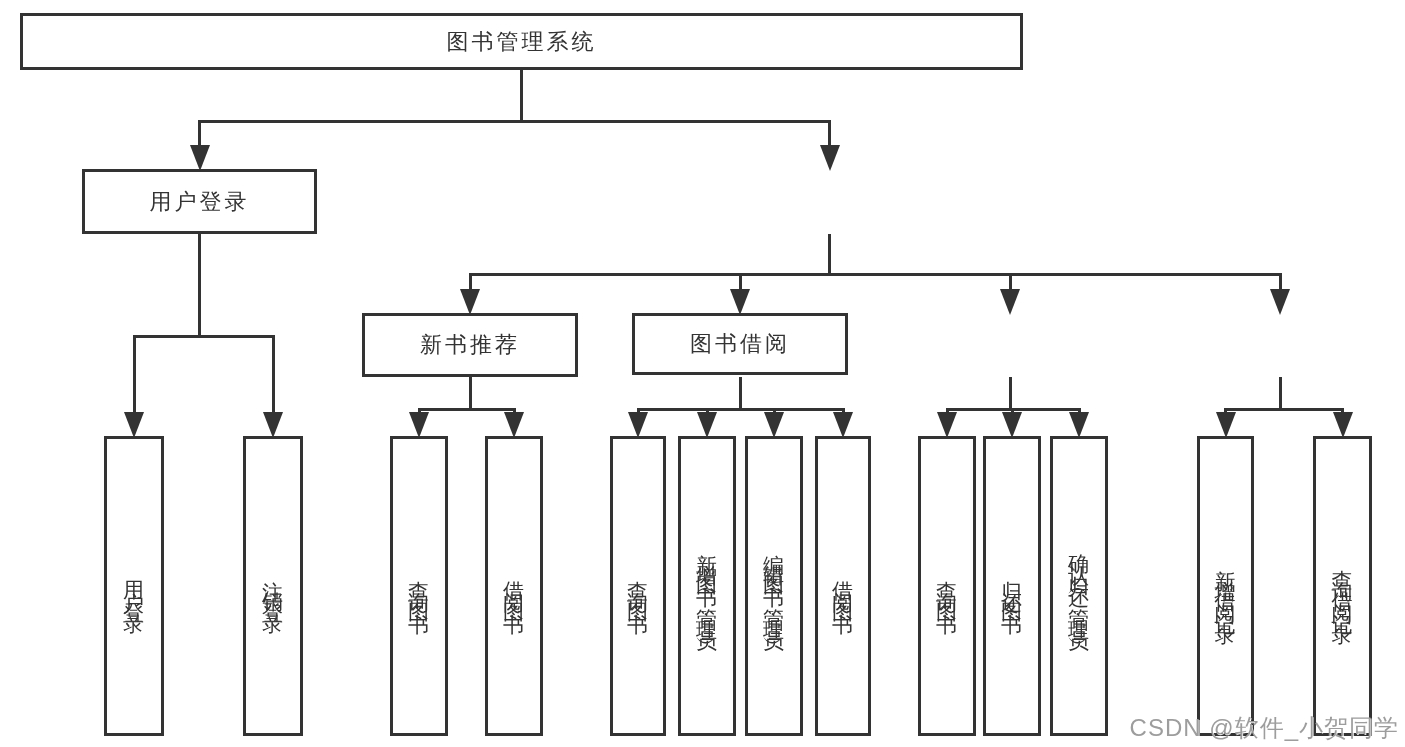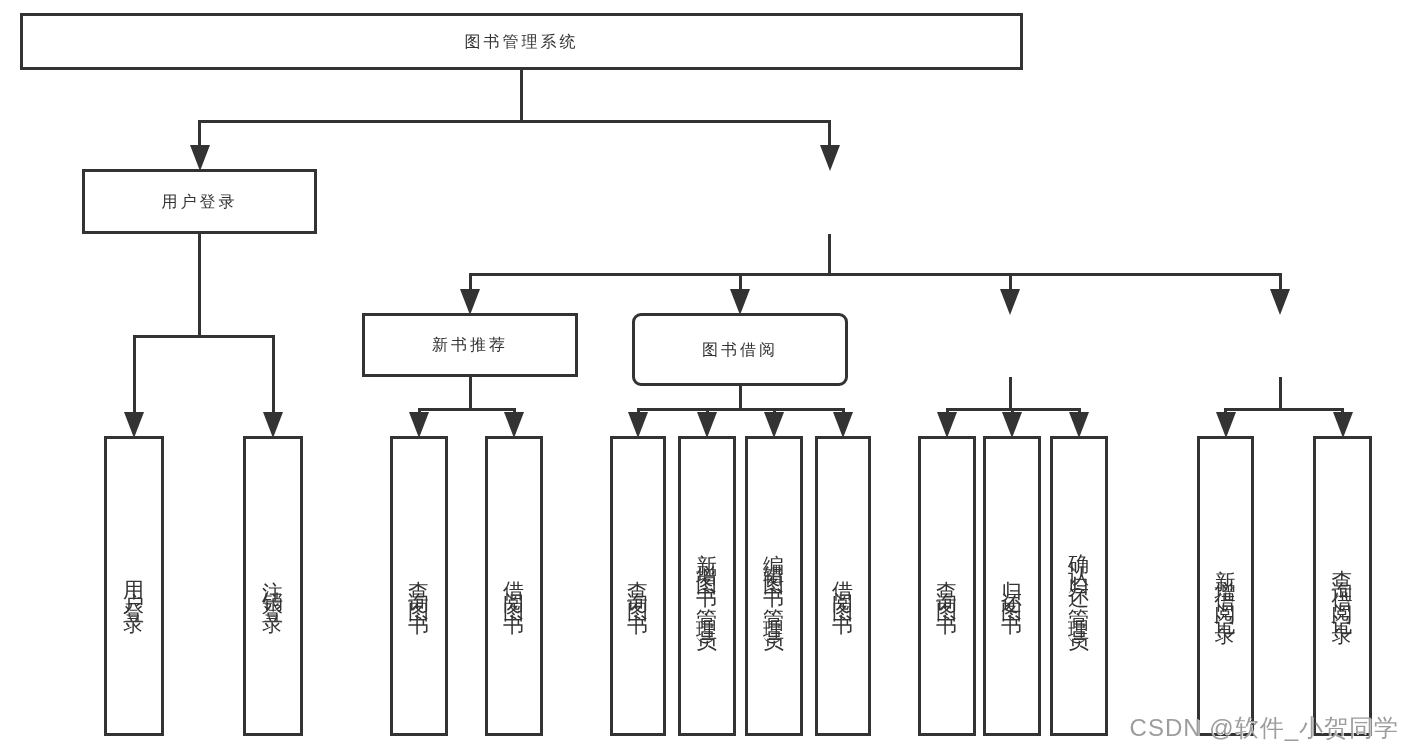--- a/index.html
+++ b/index.html
@@ -22,21 +22,21 @@
     box-sizing:border-box;
     border:3px solid var(--line);
     background:var(--bg);
     display:flex;
     align-items:center;
     justify-content:center;
     color:var(--text);
     z-index:2;
   }
   .node .lbl{
-    font-size:16px;
+    font-size:22px;
     letter-spacing:3px;
     white-space:nowrap;
     line-height:1;
   }
   .node.vertical .lbl{
     writing-mode:vertical-rl;
     text-orientation:mixed;
     font-size:21px;
     letter-spacing:11px;
     white-space:normal;
@@ -124,21 +124,21 @@
     <div class="carrow" style="left: 1332.5px; top: 412px;"></div>
     <div class="node" style="left: 20px; top: 13px; width: 1003px; height: 57px;">
       <span class="lbl">图书管理系统</span>
     </div>
     <div class="node" style="left: 82px; top: 169px; width: 235px; height: 65px;">
       <span class="lbl">用户登录</span>
     </div>
     <div class="node" style="left: 362px; top: 313px; width: 216px; height: 64px;">
       <span class="lbl">新书推荐</span>
     </div>
-    <div class="node" style="left: 632px; top: 313px; width: 216px; height: 73px; border-radius: 9px;">
+    <div class="node" style="left: 632px; top: 313px; width: 216px; height: 62px;">
       <span class="lbl">图书借阅</span>
     </div>
     <div class="node vertical" style="left: 104px; top: 436px; width: 60px; height: 300px;">
       <span class="lbl">用户登录</span>
     </div>
     <div class="node vertical" style="left: 243px; top: 436px; width: 60px; height: 300px;">
       <span class="lbl">注销登录</span>
     </div>
     <div class="node vertical" style="left: 390px; top: 436px; width: 58px; height: 300px;">
       <span class="lbl">查询图书</span>

